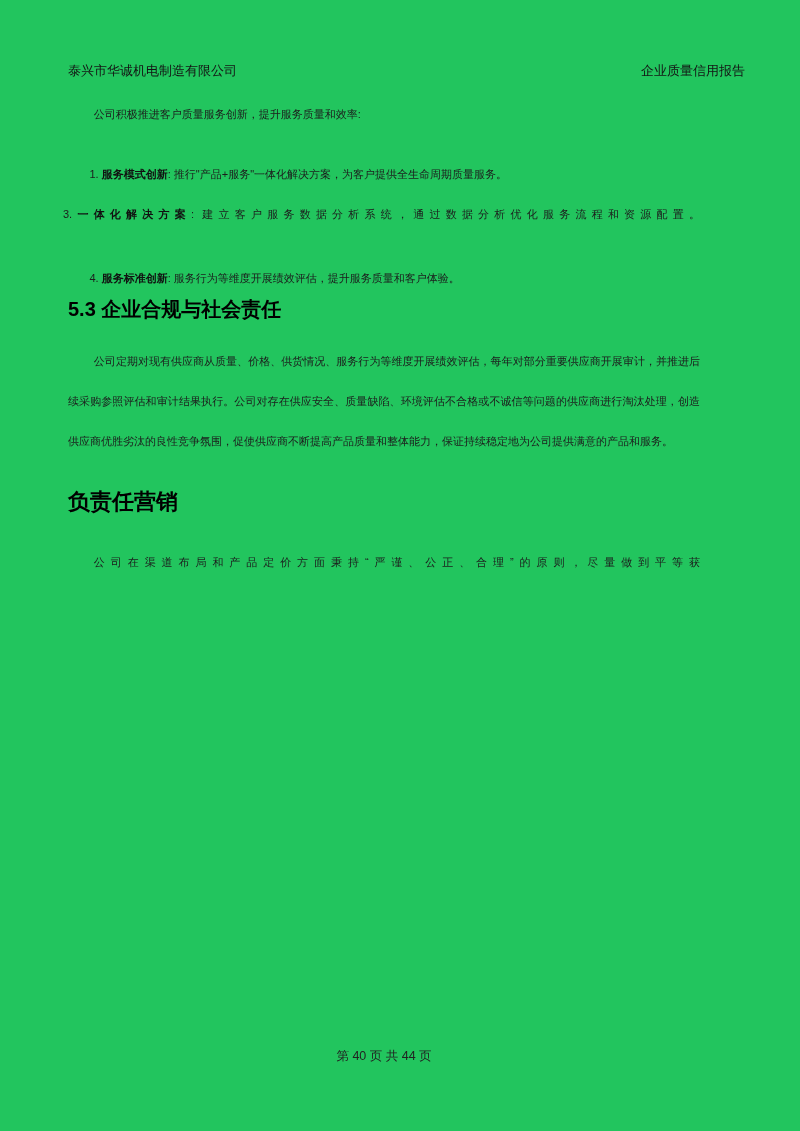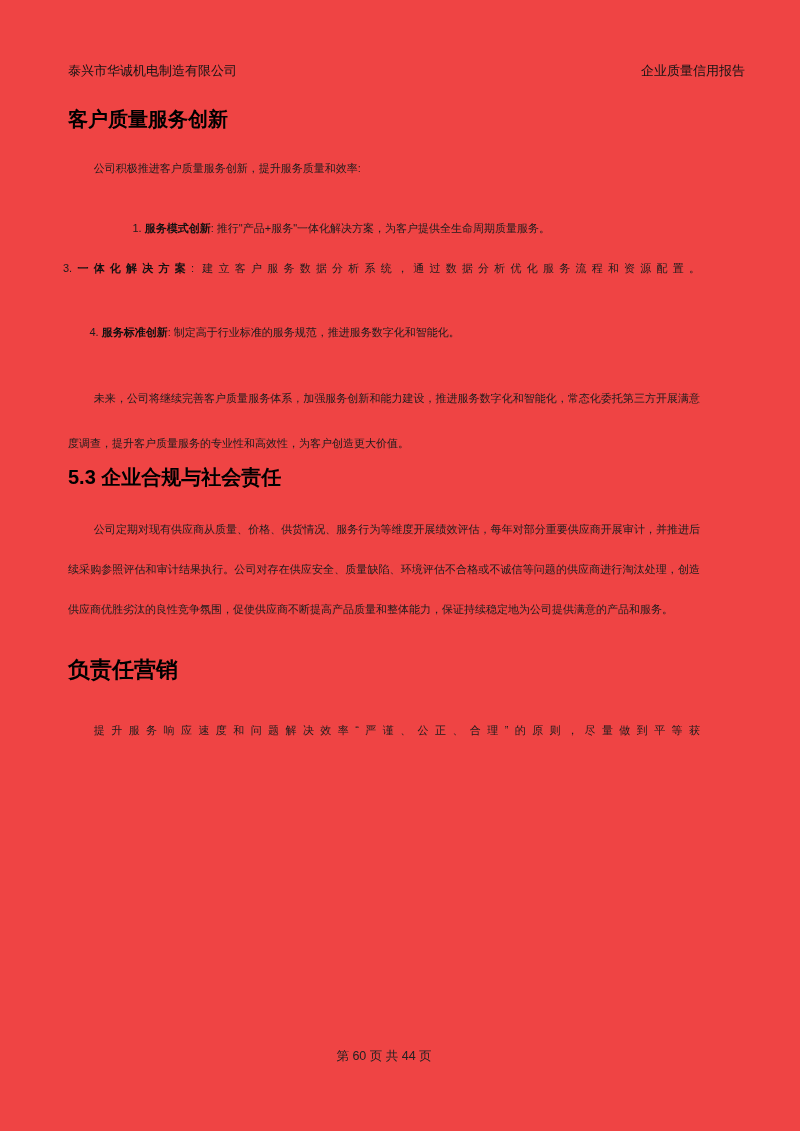--- a/index.html
+++ b/index.html
@@ -1,20 +1,20 @@
 <!DOCTYPE html>
 <html lang="zh"><head>
 <meta charset="utf-8">
 <style>
   html,body{margin:0;padding:0;background:#888;}
   .page{
     position:relative;
     width:800px;height:1131px;
     margin:0 auto;
-    background:#ef4444;
+    background:#22c55e;
     box-sizing:border-box;
     padding:62px 100px 0 68px;
     font-family:"Liberation Sans","DejaVu Sans",sans-serif;
     color:#1c1c1c;
     overflow:hidden;
   }
   .header{
     display:flex;
     justify-content:space-between;
     align-items:flex-start;
@@ -31,21 +31,21 @@
   .body{
     font-size:11px;
     line-height:40px;
     text-align:justify;
     color:#1c1c1c;
   }
   .indent{text-indent:2.35em;}
   .item{text-indent:1.95em;}
   .item b{font-weight:700;color:#111;}
   .mt-intro{margin-top:15px;}
-  .mt-item1{margin-top:20px;margin-left:43px;}
+  .mt-item1{margin-top:20px;}
   .mt-item2{margin-top:28px;}
   .mt-item3{margin-top:0;margin-left:-5px;text-indent:0;}
   .mt-item4{margin-top:24px;}
   .summary{margin-top:24px;line-height:45px;}
   .mt-para2{margin-top:18px;}
   .mt-para3{margin-top:27px;}
   .stretch{text-align-last:justify;}
   .footer{
     position:absolute;
     left:68px;right:100px;
@@ -58,36 +58,34 @@
 </head>
 <body>
 
 <div class="page">
 
   <div class="header">
     <span>泰兴市华诚机电制造有限公司</span>
     <span>企业质量信用报告</span>
   </div>
 
-  <h1>客户质量服务创新</h1>
 
   <p class="body indent mt-intro">公司积极推进客户质量服务创新，提升服务质量和效率:</p>
 
   <p class="body item mt-item1"><span>1. </span><b>服务模式创新</b><span>: </span><span>推行"产品+服务"一体化解决方案，为客户提供全生命周期质量服务。</span></p>
 
 
   <p class="body item mt-item3 stretch"><span>3.</span><b>一体化解决方案</b><span>: </span><span>建立客户服务数据分析系统，通过数据分析优化服务流程和资源配置。</span></p>
 
-  <p class="body item mt-item4"><span>4. </span><b>服务标准创新</b><span>: </span><span>制定高于行业标准的服务规范，推进服务数字化和智能化。</span></p>
+  <p class="body item mt-item4"><span>4. </span><b>服务标准创新</b><span>: </span><span>服务行为等维度开展绩效评估，提升服务质量和客户体验。</span></p>
 
-  <p class="body indent summary">未来，公司将继续完善客户质量服务体系，加强服务创新和能力建设，推进服务数字化和智能化，常态化委托第三方开展满意度调查，提升客户质量服务的专业性和高效性，为客户创造更大价值。</p>
 
   <h2>5.3 企业合规与社会责任</h2>
 
   <p class="body indent mt-para2">公司定期对现有供应商从质量、价格、供货情况、服务行为等维度开展绩效评估，每年对部分重要供应商开展审计，并推进后续采购参照评估和审计结果执行。公司对存在供应安全、质量缺陷、环境评估不合格或不诚信等问题的供应商进行淘汰处理，创造供应商优胜劣汰的良性竞争氛围，促使供应商不断提高产品质量和整体能力，保证持续稳定地为公司提供满意的产品和服务。</p>
 
   <h3>负责任营销</h3>
 
-  <p class="body indent mt-para3 stretch">提升服务响应速度和问题解决效率“严谨、公正、合理”的原则，尽量做到平等获</p>
+  <p class="body indent mt-para3 stretch">公司在渠道布局和产品定价方面秉持“严谨、公正、合理”的原则，尽量做到平等获</p>
 
-  <div class="footer">第 60 页 共 44 页</div>
+  <div class="footer">第 40 页 共 44 页</div>
 
 </div>
 
 </body></html>

